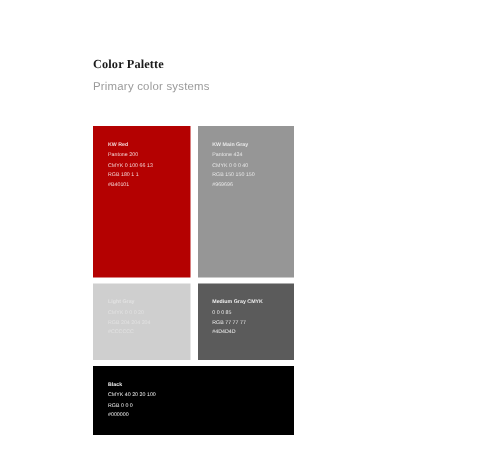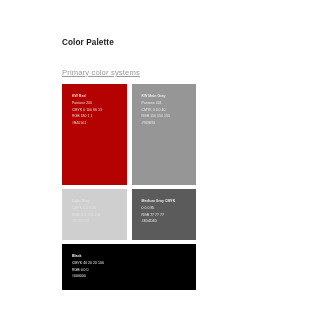--- a/index.html
+++ b/index.html
@@ -28,30 +28,30 @@
     left: 62px;
     top: 38px;
     width: 135px;
   }
   .title {
     font-size: 8.2px;
     font-weight: bold;
     color: #1a1a1a;
     letter-spacing: 0.1px;
     line-height: 1.2;
-    margin: 0 0 20px 0;
+    margin: 0 0 5px 0;
+    font-family: Liberation Serif, serif;
   }
   .subtitle {
     font-size: 7.6px;
     font-weight: normal;
     color: #9a9a9a;
     letter-spacing: 0.15px;
     line-height: 1.2;
     margin: 0;
-    text-decoration: underline;
   }
 
   
   .grid {
     position: absolute;
     left: 62px;
     top: 84px;
     width: 134px;
   }
   .row {

